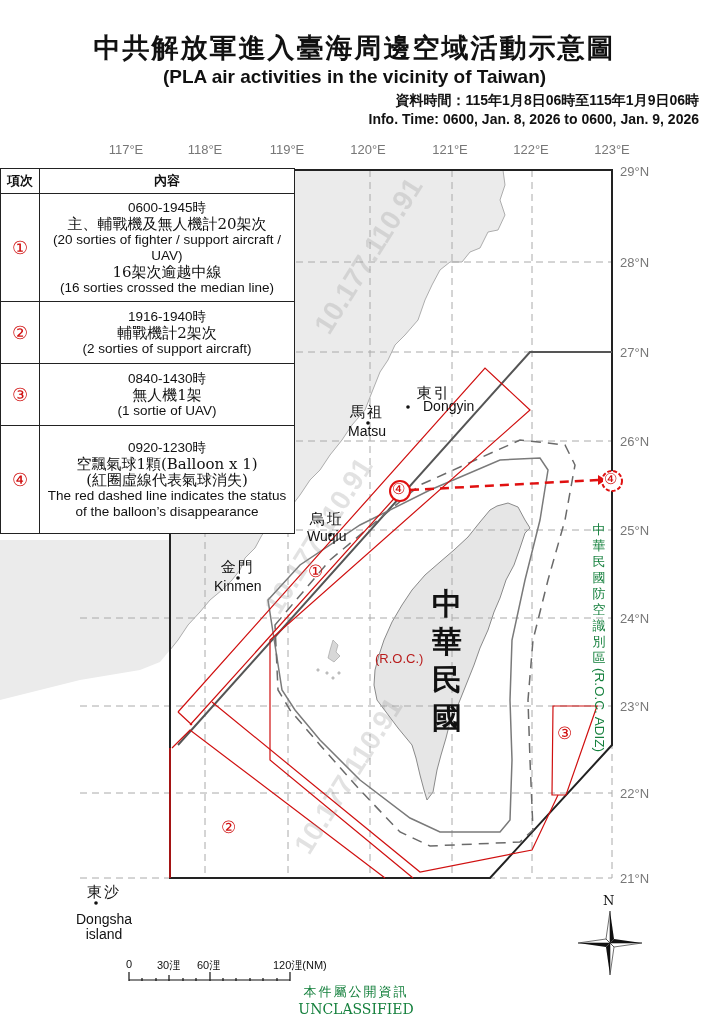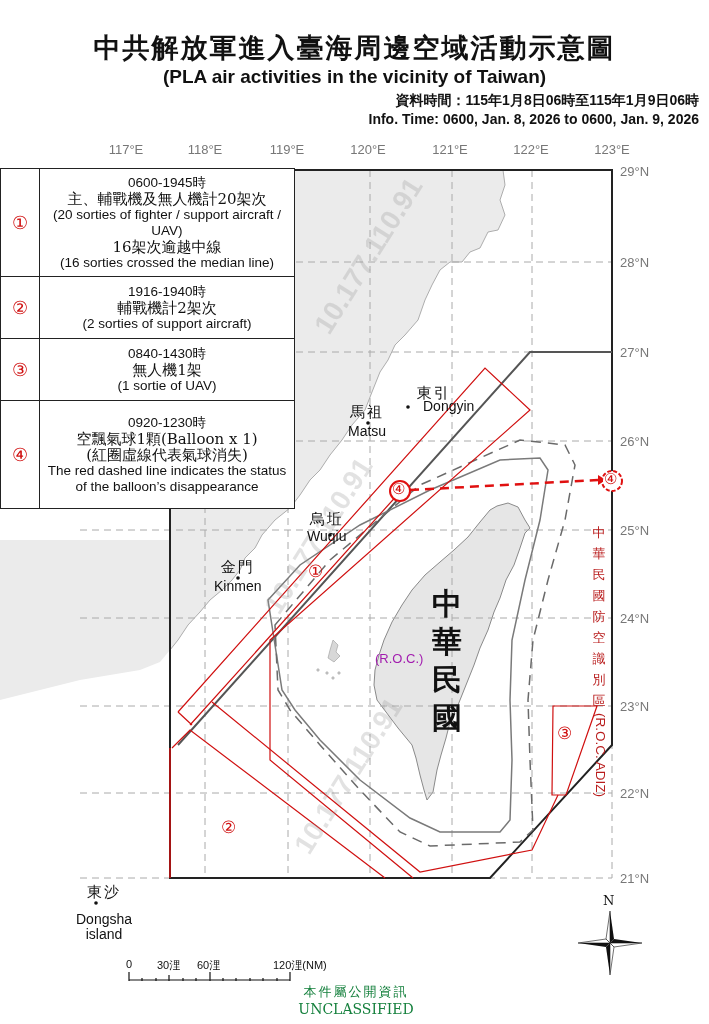--- a/index.html
+++ b/index.html
@@ -12,22 +12,22 @@
   .lat-label { position:absolute; left:620px; font-size:13px; color:#777; white-space:nowrap; transform:translateY(-50%); }
   svg.map { position:absolute; left:0; top:0; }
   .legend { position:absolute; left:0; top:168px; width:295px; border-collapse:collapse; background:#fff; font-size:13.5px; z-index:5; }
   .legend td, .legend th { border:1.5px solid #222; text-align:center; padding:1px 2px; line-height:16px; }
   .legend th { font-family:"DejaVu Serif", serif; font-size:13px; font-weight:bold; height:22px; }
   .legend .num { width:34px; color:#d01010; font-family:"DejaVu Serif", serif; font-size:18px; }
   .legend .zh { font-family:"DejaVu Serif", serif; font-size:15px; }
   .place { position:absolute; font-size:14px; line-height:15px; text-align:center; white-space:nowrap; }
   .place .zh { font-family:"DejaVu Serif", serif; font-size:15px; letter-spacing:2px; }
   .roc-zh { position:absolute; left:430px; top:585px; width:34px; font-family:"DejaVu Serif", serif; font-weight:bold; font-size:30px; line-height:38px; text-align:center; }
-  .roc-en { position:absolute; left:375px; top:651px; font-size:13px; color:#a21caf; }
-  .adiz-label { position:absolute; left:590px; top:522px; width:18px; font-family:"DejaVu Serif", serif; font-size:13px; line-height:21px; text-align:center; color:#b91c1c; }
+  .roc-en { position:absolute; left:375px; top:651px; font-size:13px; color:#b91c1c; }
+  .adiz-label { position:absolute; left:590px; top:522px; width:18px; font-family:"DejaVu Serif", serif; font-size:13px; line-height:16px; text-align:center; color:#15803d; }
   .adiz-en { display:block; writing-mode:vertical-rl; font-family:"Liberation Sans", sans-serif; font-size:13.5px; margin:2px auto 0; }
   .area-mark { position:absolute; color:#d01010; font-family:"DejaVu Serif", serif; font-size:17px; }
   .scale-lbl { position:absolute; top:958px; font-size:11px; color:#111; white-space:nowrap; }
   .unclass { position:absolute; left:296px; width:120px; text-align:center; font-family:"DejaVu Serif", serif; color:#15803d; }
   .north { position:absolute; left:603px; top:893px; font-family:"DejaVu Serif", serif; font-size:13px; }
   .watermark { position:absolute; color:rgba(150,150,150,0.28); font-size:28px; font-weight:bold; transform:rotate(-58deg); white-space:nowrap; }
 </style>
 </head>
 <body>
 
@@ -140,20 +140,24 @@
     <polygon points="32,0 4,4 0,0" fill="#fff" stroke="#111" stroke-width="0.6"></polygon>
   </g>
 </svg>
 
 <div class="watermark" style="left:280px; top:240px;">10.177.110.91</div>
 <div class="watermark" style="left:230px; top:520px;">10.177.110.91</div>
 <div class="watermark" style="left:260px; top:760px;">10.177.110.91</div>
 
 <table class="legend">
   <tbody>
+      <tr>
+    <th>項次</th>
+    <th>內容</th>
+  </tr>
   <tr style="height:108px">
     <td class="num">①</td>
     <td>
       <div>0600-1945時</div>
       <div class="zh">主、輔戰機及無人機計20架次</div>
       <div>(20 sorties of fighter / support aircraft / UAV)</div>
       <div class="zh">16架次逾越中線</div>
       <div>(16 sorties crossed the median line)</div>
     </td>
   </tr>

